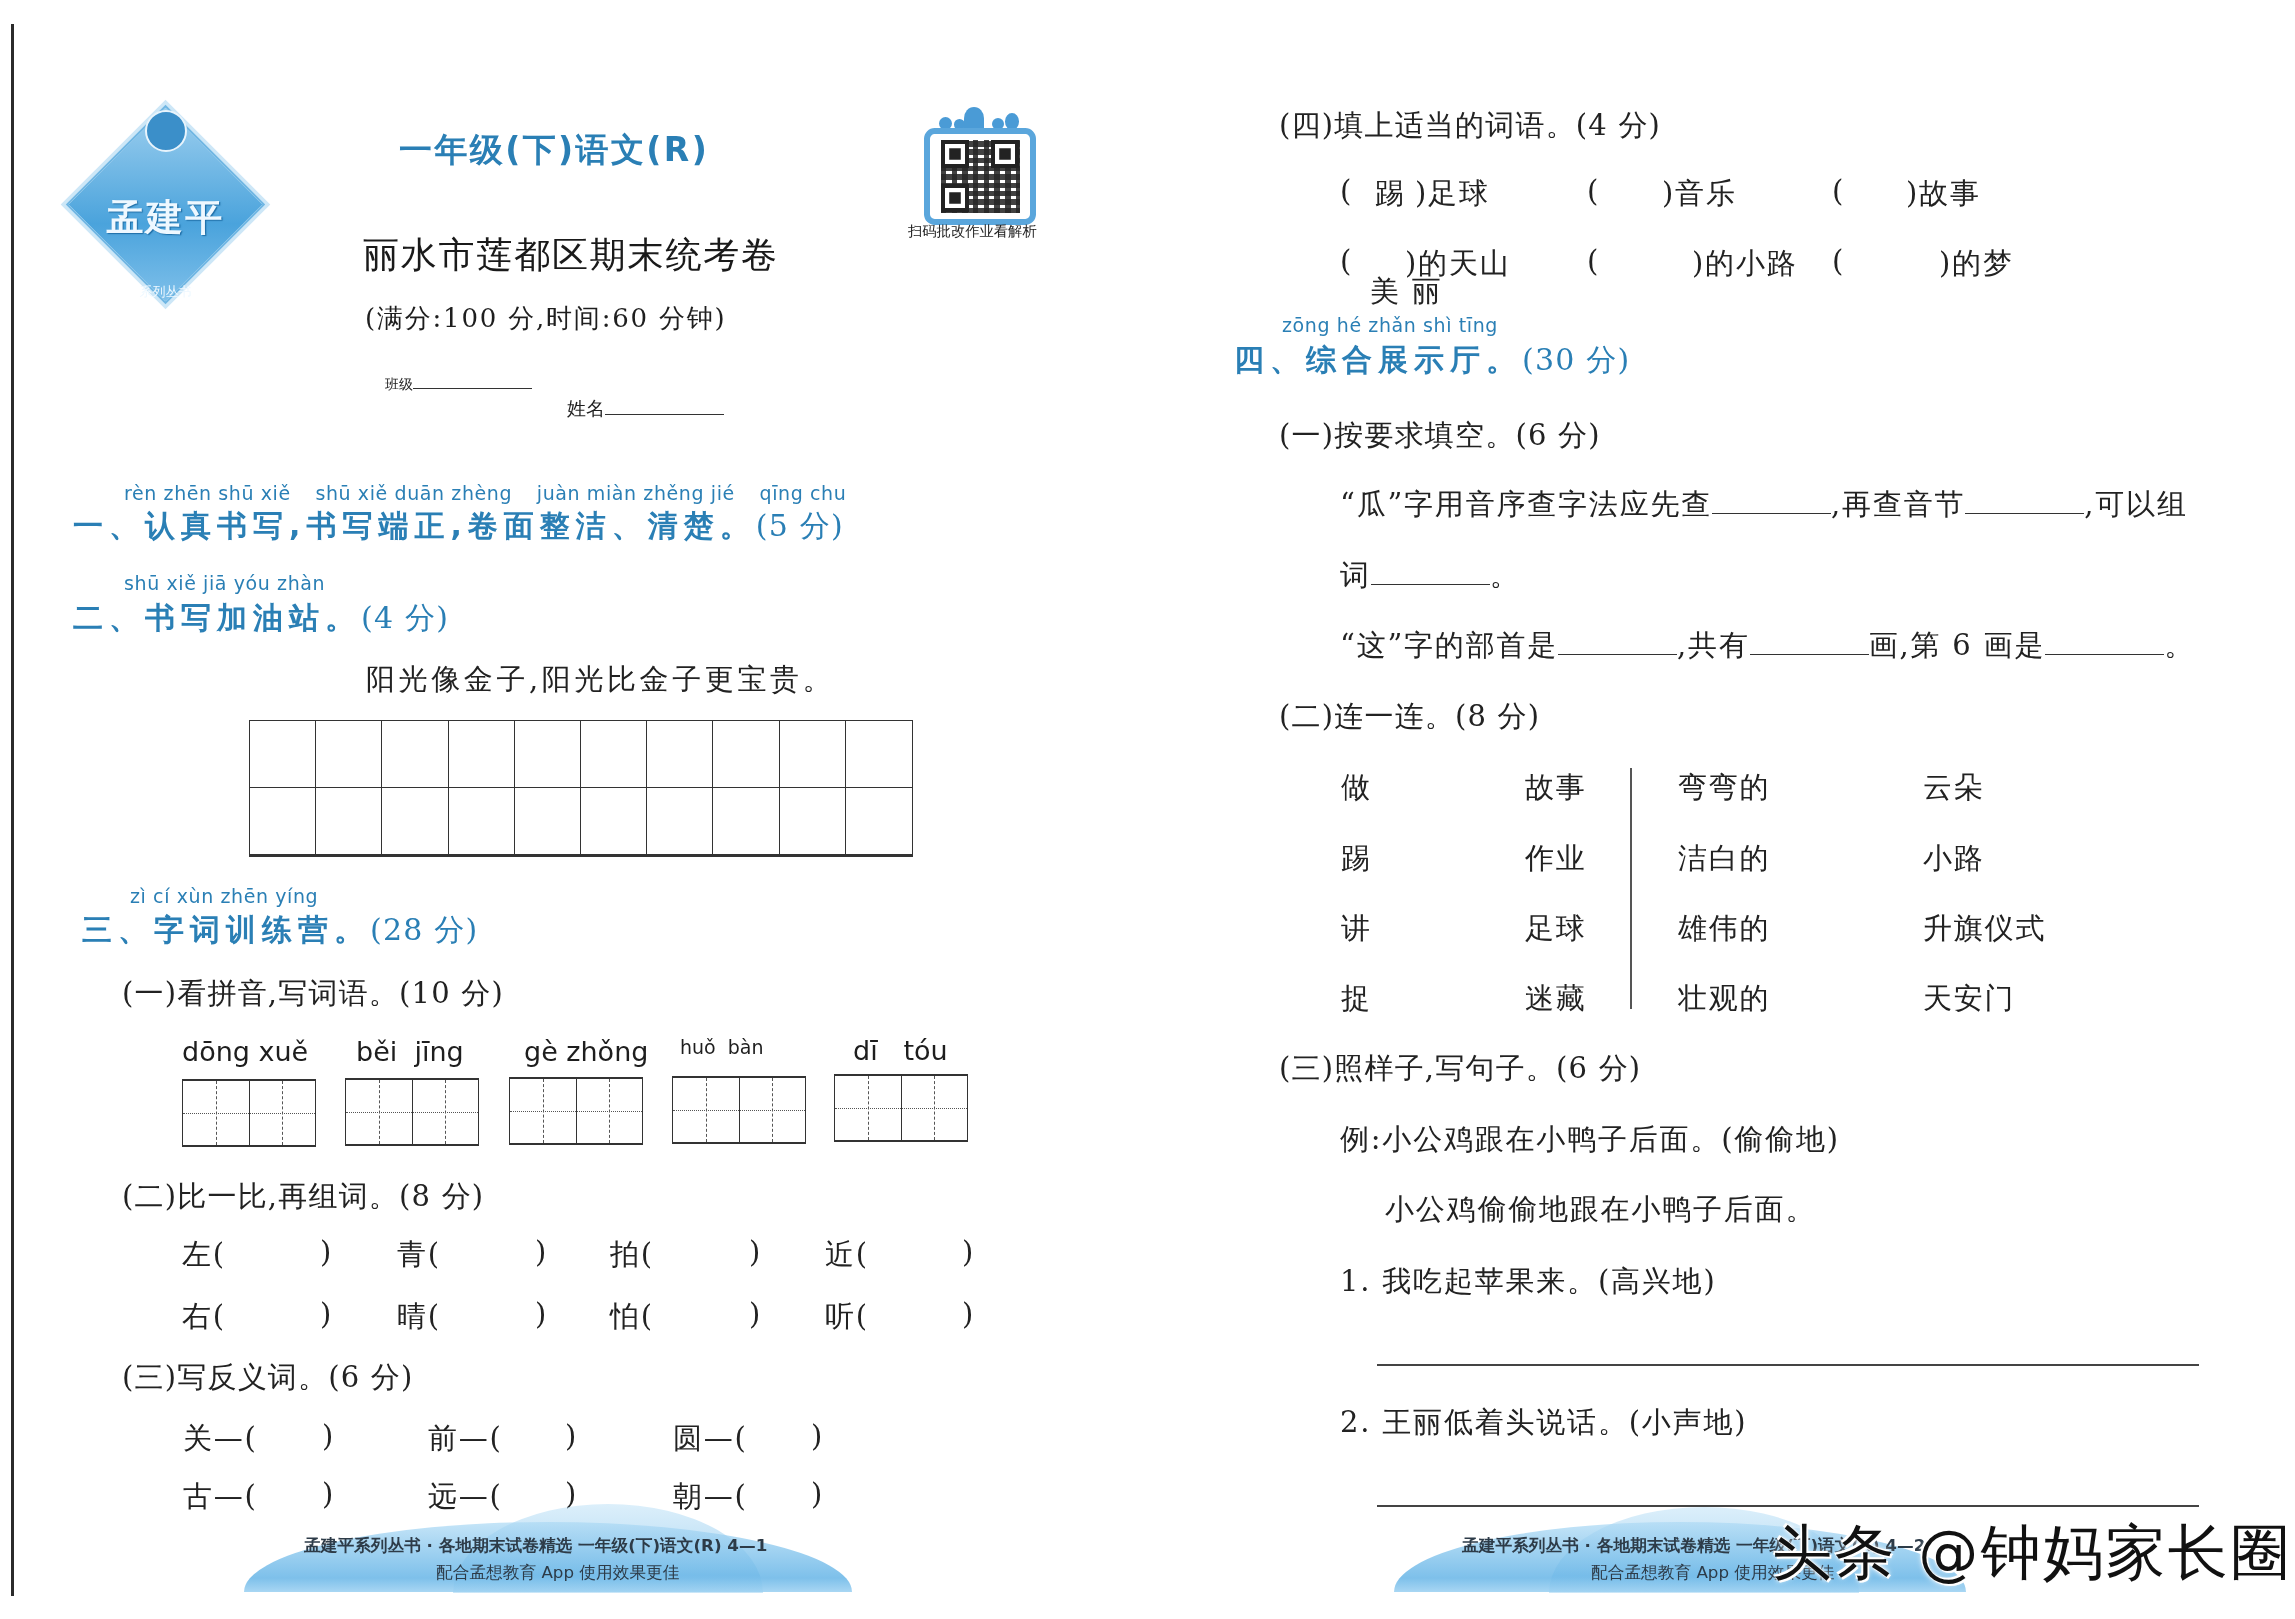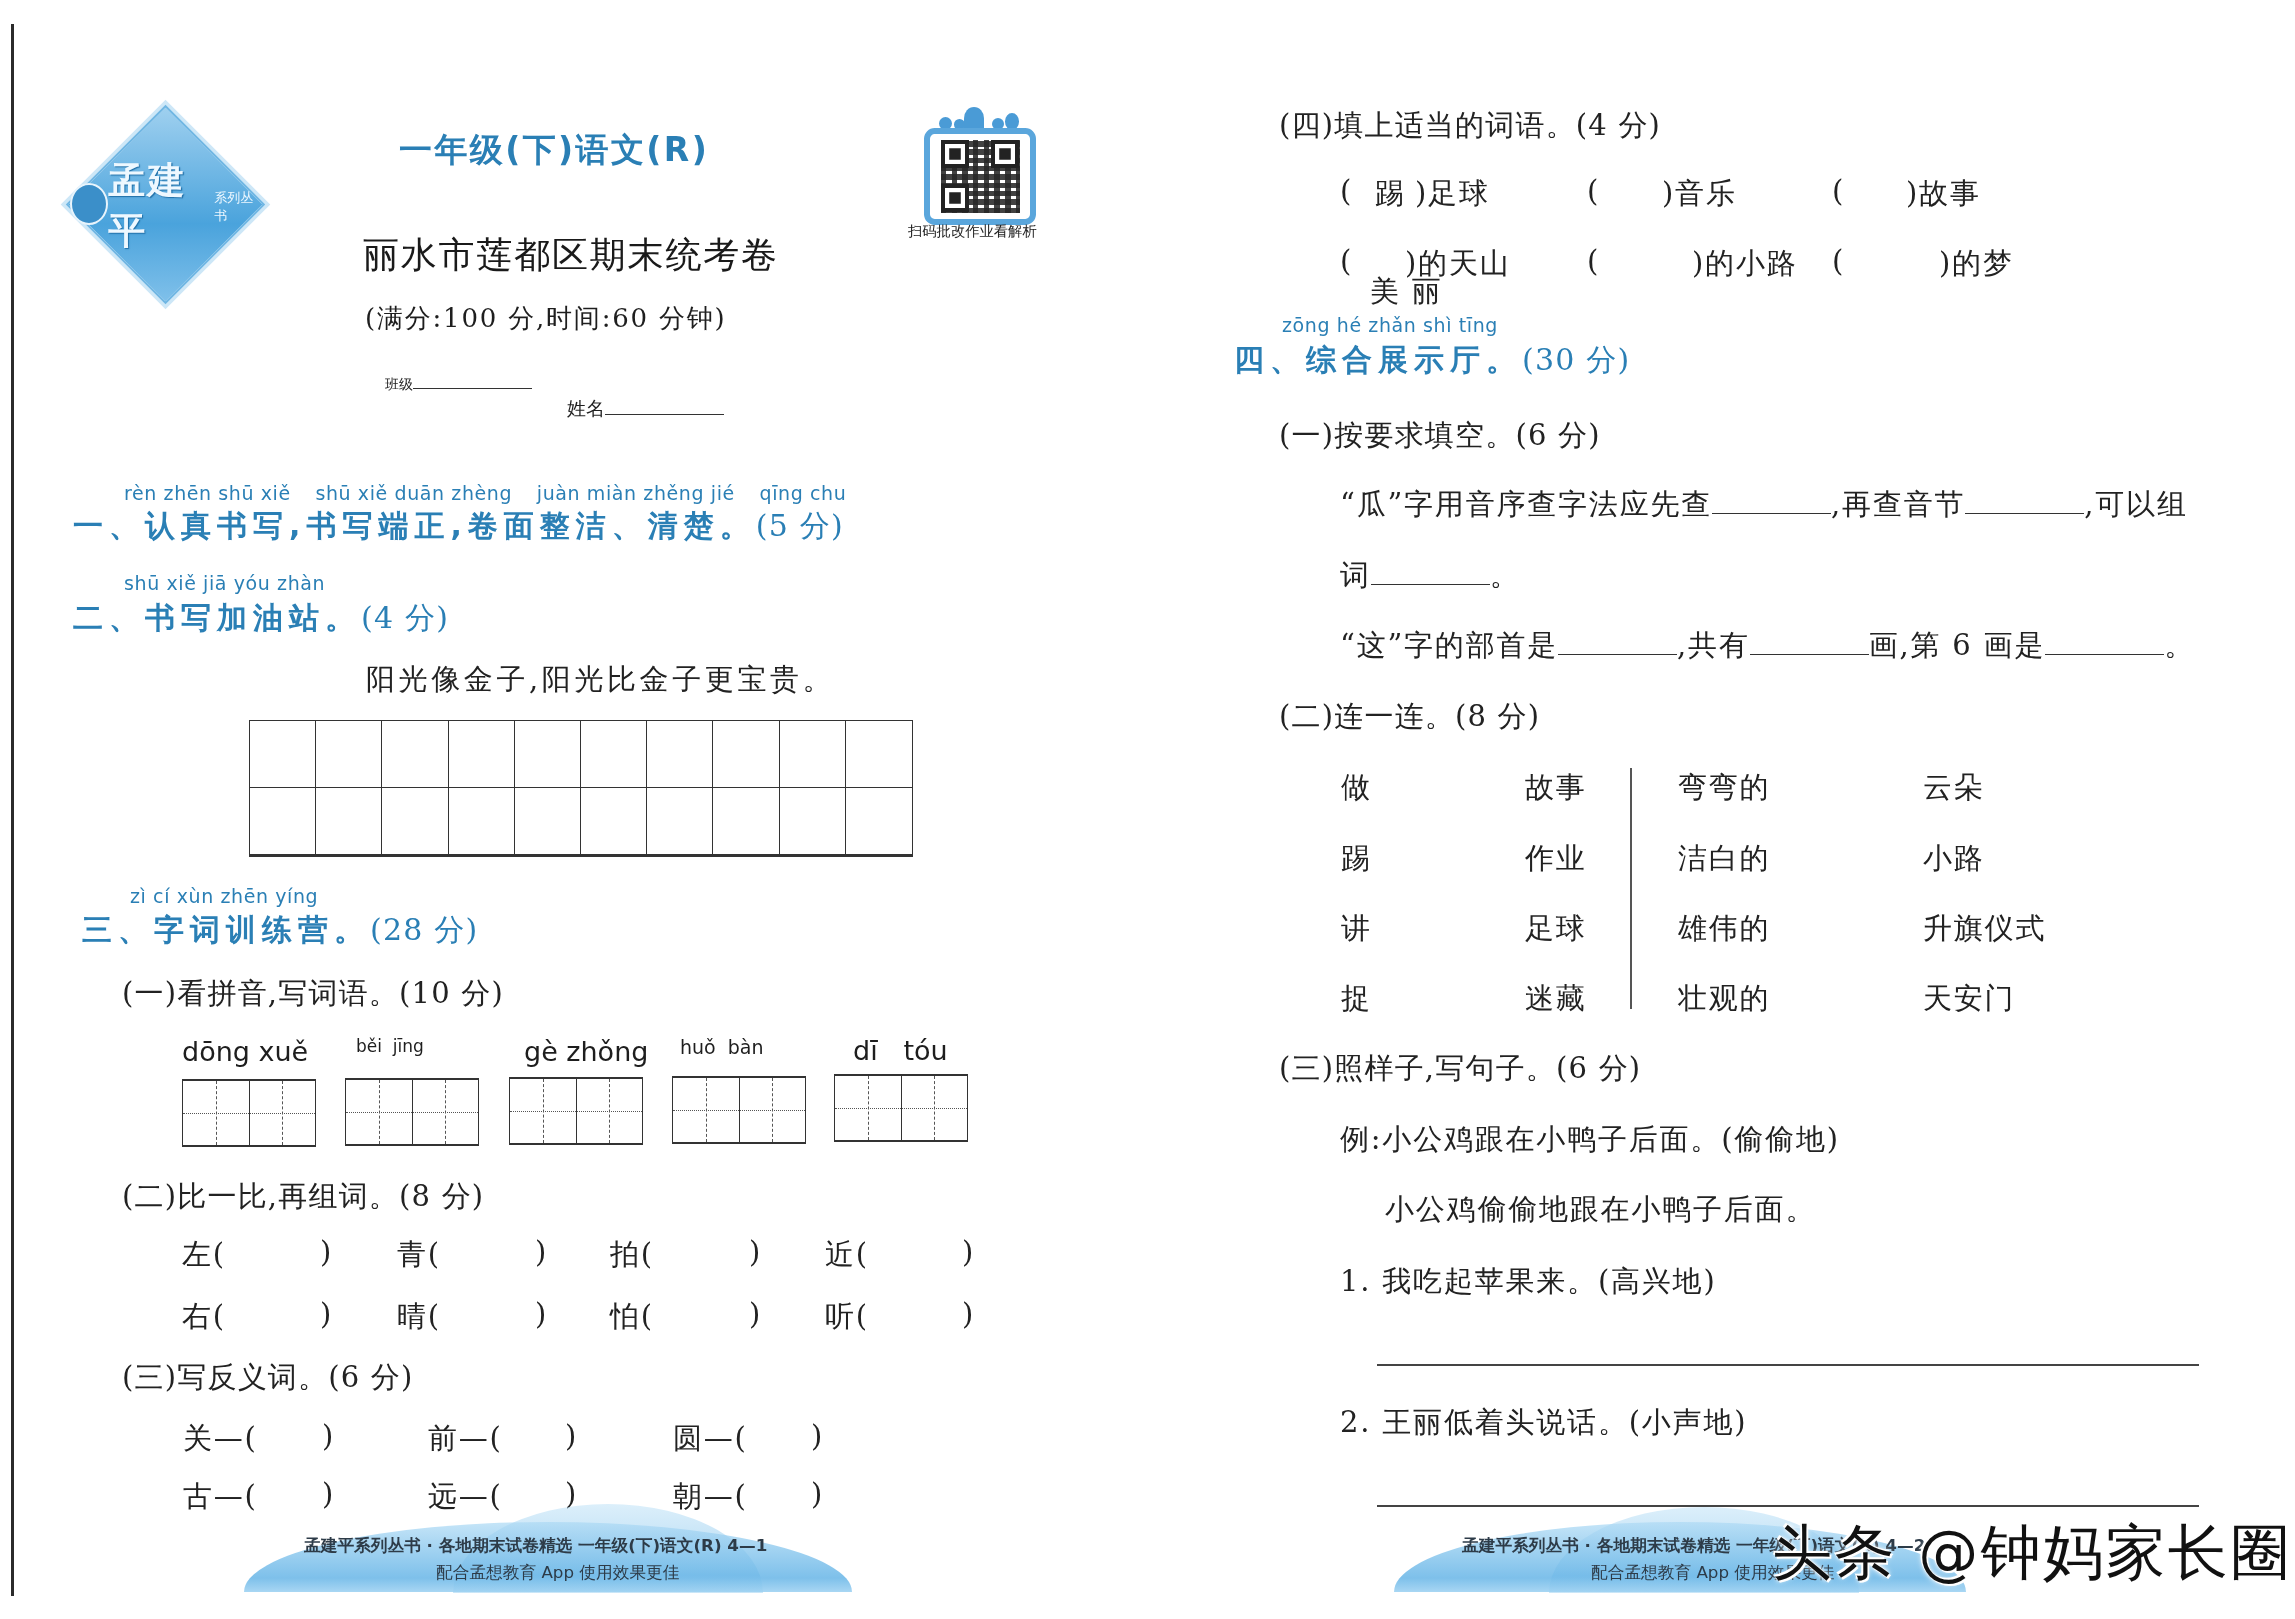--- a/index.html
+++ b/index.html
@@ -10,21 +10,21 @@
   .blue { color:#2a7fb5; }
   .sans { font-family:"DejaVu Sans","Liberation Sans",sans-serif; }
   .heading { font-family:"DejaVu Sans","Liberation Sans",sans-serif; font-weight:bold; font-size:30px; color:#2a7fb5; letter-spacing:6px; }
   .heading .pts { font-weight:normal; font-family:"DejaVu Serif","Liberation Serif",serif; letter-spacing:1.2px; }
   .pinyin { font-family:"DejaVu Sans","Liberation Sans",sans-serif; font-size:19px; color:#2a7fb5; letter-spacing:0.6px; }
   .sub { font-size:29px; color:#222; letter-spacing:1.2px; }
   .body48 { font-size:29px; color:#222; letter-spacing:1.8px; }
   
   .logo { position:absolute; left:95px; top:134px; width:137px; height:137px; transform:rotate(45deg);
           background:linear-gradient(135deg,#9fd0ef,#4aa3dc 60%,#7fc0ea); border:2.4px solid #6fb6e3; box-shadow:0 0 0 3.6px #cde7f7; }
-  .logo-inner { position:absolute; left:70px; top:110px; width:191px; height:191px; display:flex; flex-direction:row; align-items:center; justify-content:center; }
+  .logo-inner { position:absolute; left:70px; top:110px; width:191px; height:191px; display:flex; flex-direction:column; align-items:center; justify-content:space-between; }
   .logo-seal { width:38px; height:38px; border-radius:50%; border:2.4px solid #e8f4fc; background:#3b8fc9; margin-bottom:3.6px; }
   .logo-name { font-size:37px; font-weight:bold; color:#eef8ff; text-shadow:1.2px 1.2px 1.2px #1c6ca5; letter-spacing:2.4px; font-family:"DejaVu Serif","Liberation Serif",serif; }
   .logo-sub { font-size:13px; color:#eef8ff; font-family:"DejaVu Sans","Liberation Sans",sans-serif; margin-top:2.4px; }
   
   .qr-frame { position:absolute; left:924px; top:128px; width:100px; height:85px; border:6px solid #5aa6dc; border-radius:10.7px; background:#fff; }
   .qr-code { position:absolute; left:10.7px; top:6px; width:79px; height:73px;
              background:
               repeating-linear-gradient(90deg,#222 0 5.4px,transparent 5.4px 10.7px),
               repeating-linear-gradient(0deg,#222 0 5.4px,transparent 5.4px 8.3px);
              background-blend-mode:multiply; opacity:0.85; }
@@ -130,21 +130,21 @@
   </div>
 
   <div class="abs pinyin" style="left:130px; top:885px;">zì cí xùn zhēn yíng</div>
   <div class="abs heading" style="left:82px; top:910px;">
     <span>三、字词训练营。</span><span class="pts">(28 分)</span>
   </div>
 
   <div class="abs sub" style="left:122px; top:974px;">(一)看拼音,写词语。(10 分)</div>
 
   <div class="abs sans" style="left:182px; top:1036px; font-size:27px;">dōng xuě</div>
-  <div class="abs sans" style="left:356px; top:1036px; font-size:17px; white-space:pre;">běi  jīng</div>
+  <div class="abs sans" style="left:356px; top:1036px; font-size:27px; white-space:pre;">běi  jīng</div>
   <div class="abs sans" style="left:524px; top:1036px; font-size:27px;">gè zhǒng</div>
   <div class="abs sans" style="left:680px; top:1036px; font-size:19px; white-space:pre;">huǒ  bàn</div>
   <div class="abs sans" style="left:853px; top:1035px; font-size:27px; white-space:pre;">dī   tóu</div>
 
   <div class="tian" style="left:182px; top:1079px; width:132px; height:64px;">
     <div class="v-solid"></div>
       <div class="v-dash" style="left:25%;"></div>
       <div class="v-dash" style="left:75%;"></div>
       <div class="h-dash"></div>
   </div>

